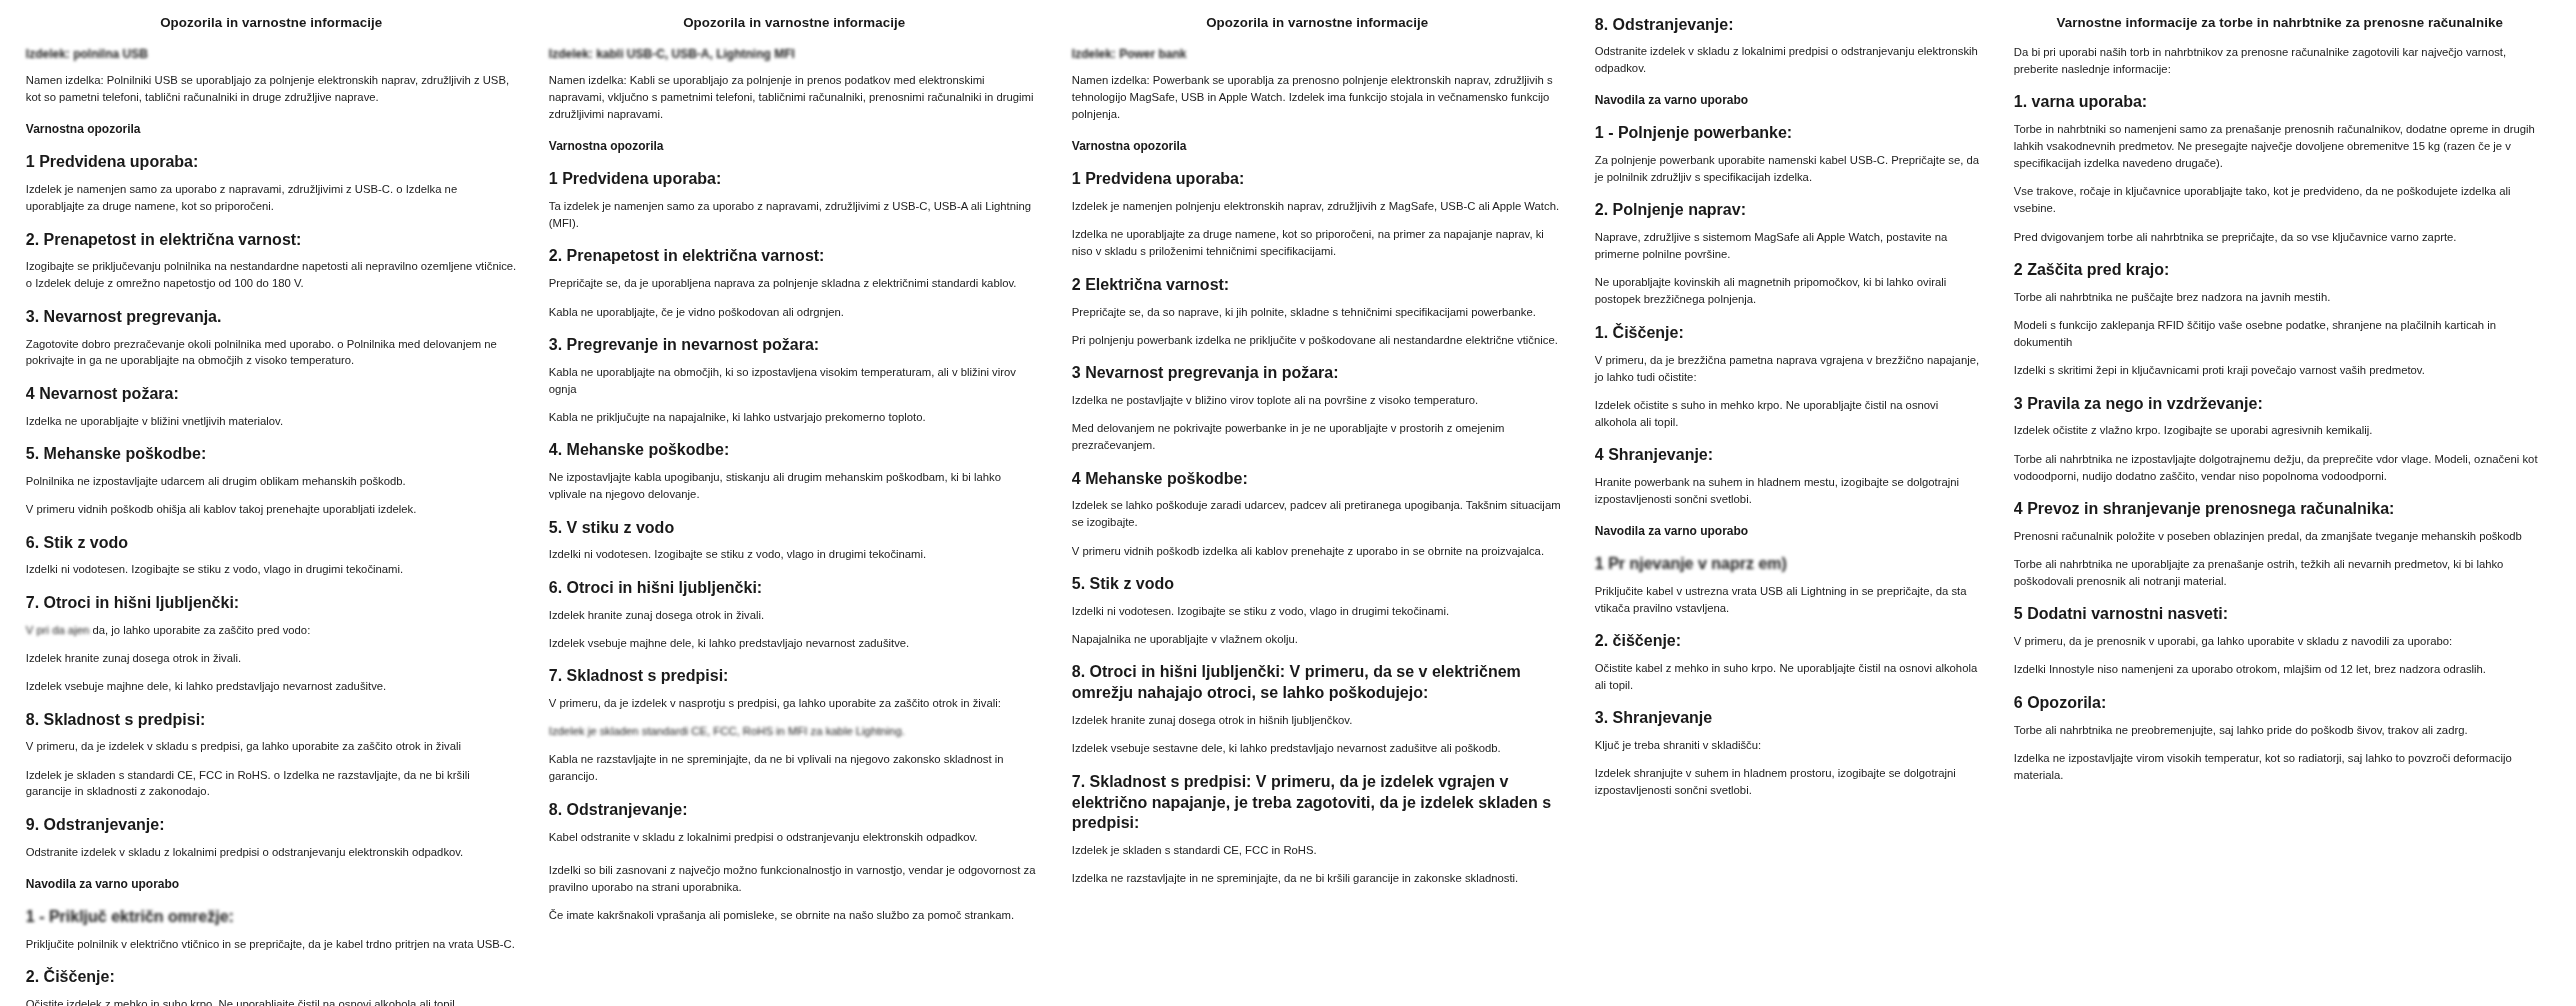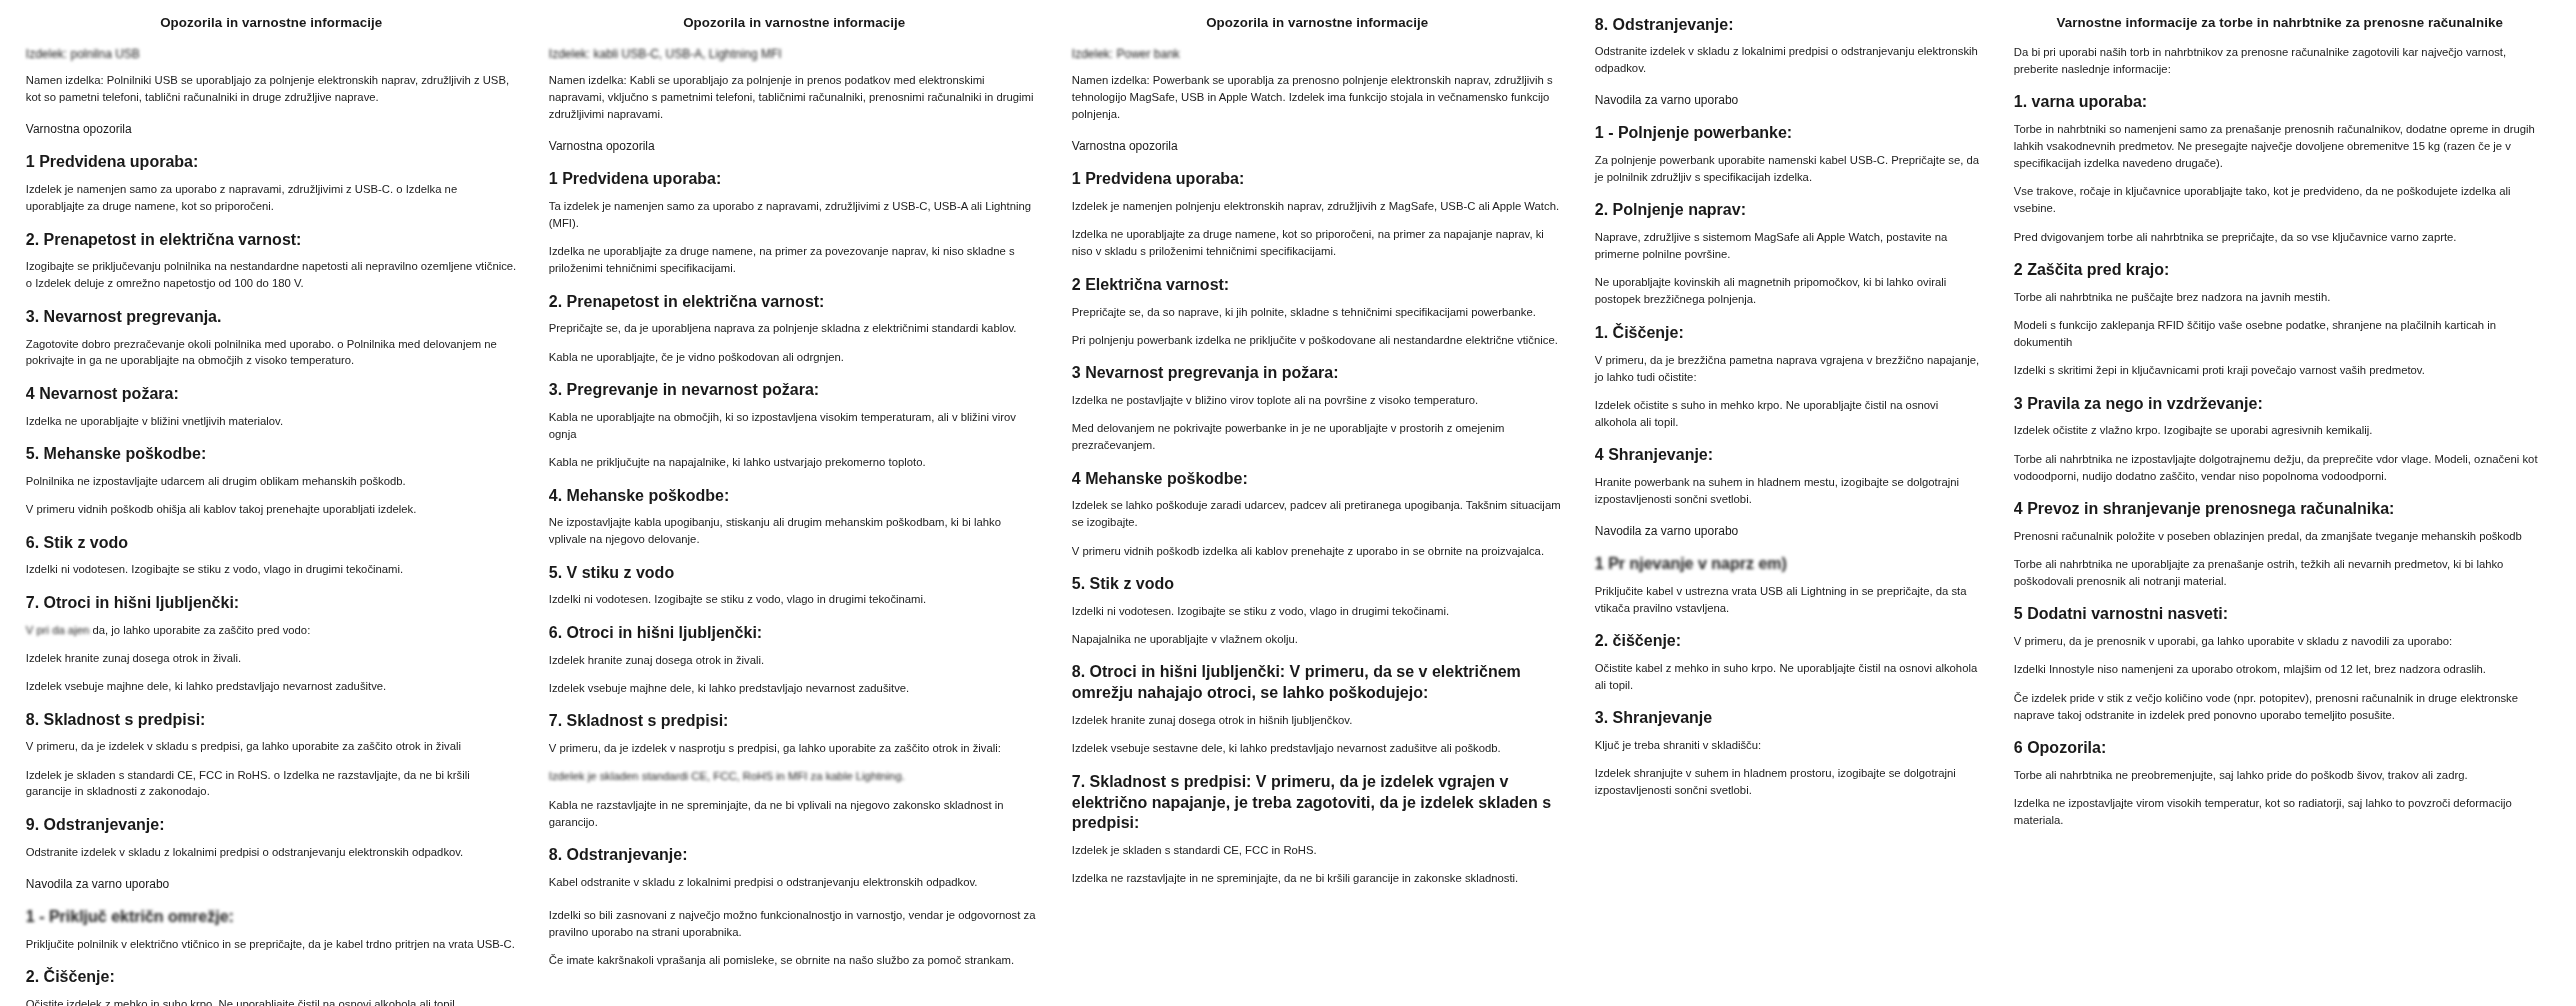--- a/index.html
+++ b/index.html
@@ -33,21 +33,21 @@
   h2.doc-title {
     font-size: 13.3px;
     font-weight: bold;
     margin: 0 0 13px 0;
     line-height: 1.25;
     letter-spacing: 0.1px;
     text-align: center;
   }
   h3.sec {
     font-size: 12px;
-    font-weight: normal;
+    font-weight: bold;
     margin: 16px 0 9.7px 0;
     line-height: 1.3;
   }
   h4.sub {
     font-size: 16px;
     font-weight: bold;
     margin: 14.5px 0 8px 0;
     line-height: 1.3;
   }
   p.body {
@@ -129,21 +129,20 @@
 
   <div class="col col-2">
     <h2 class="doc-title">Opozorila in varnostne informacije</h2>
     <h3 class="sec blurred-line">Izdelek: kabli USB-C, USB-A, Lightning MFI</h3>
     <p class="lead">Namen izdelka: Kabli se uporabljajo za polnjenje in prenos podatkov med elektronskimi napravami, vključno s pametnimi telefoni, tabličnimi računalniki, prenosnimi računalniki in drugimi združljivimi napravami.</p>
 
     <h3 class="sec">Varnostna opozorila</h3>
 
     <h4 class="sub">1 Predvidena uporaba:</h4>
     <p class="body">Ta izdelek je namenjen samo za uporabo z napravami, združljivimi z USB-C, USB-A ali Lightning (MFI).</p>
-    <p class="body">Izdelka ne uporabljajte za druge namene, na primer za povezovanje naprav, ki niso skladne s priloženimi tehničnimi specifikacijami.</p>
 
     <h4 class="sub">2. Prenapetost in električna varnost:</h4>
     <p class="body">Prepričajte se, da je uporabljena naprava za polnjenje skladna z električnimi standardi kablov.</p>
     <p class="body">Kabla ne uporabljajte, če je vidno poškodovan ali odrgnjen.</p>
 
     <h4 class="sub">3. Pregrevanje in nevarnost požara:</h4>
     <p class="body">Kabla ne uporabljajte na območjih, ki so izpostavljena visokim temperaturam, ali v bližini virov ognja</p>
     <p class="body">Kabla ne priključujte na napajalnike, ki lahko ustvarjajo prekomerno toploto.</p>
 
     <h4 class="sub">4. Mehanske poškodbe:</h4>
@@ -256,21 +255,20 @@
     <p class="body">Izdelek očistite z vlažno krpo. Izogibajte se uporabi agresivnih kemikalij.</p>
     <p class="body">Torbe ali nahrbtnika ne izpostavljajte dolgotrajnemu dežju, da preprečite vdor vlage. Modeli, označeni kot vodoodporni, nudijo dodatno zaščito, vendar niso popolnoma vodoodporni.</p>
 
     <h4 class="sub">4 Prevoz in shranjevanje prenosnega računalnika:</h4>
     <p class="body">Prenosni računalnik položite v poseben oblazinjen predal, da zmanjšate tveganje mehanskih poškodb</p>
     <p class="body">Torbe ali nahrbtnika ne uporabljajte za prenašanje ostrih, težkih ali nevarnih predmetov, ki bi lahko poškodovali prenosnik ali notranji material.</p>
 
     <h4 class="sub">5 Dodatni varnostni nasveti:</h4>
     <p class="body">V primeru, da je prenosnik v uporabi, ga lahko uporabite v skladu z navodili za uporabo:</p>
     <p class="body">Izdelki Innostyle niso namenjeni za uporabo otrokom, mlajšim od 12 let, brez nadzora odraslih.</p>
-    <p class="body">Če izdelek pride v stik z večjo količino vode (npr. potopitev), prenosni računalnik in druge elektronske naprave takoj odstranite in izdelek pred ponovno uporabo temeljito posušite.</p>
 
     <h4 class="sub">6 Opozorila:</h4>
     <p class="body">Torbe ali nahrbtnika ne preobremenjujte, saj lahko pride do poškodb šivov, trakov ali zadrg.</p>
     <p class="body">Izdelka ne izpostavljajte virom visokih temperatur, kot so radiatorji, saj lahko to povzroči deformacijo materiala.</p>
   </div>
 
 </div>
 
 
 </body></html>

